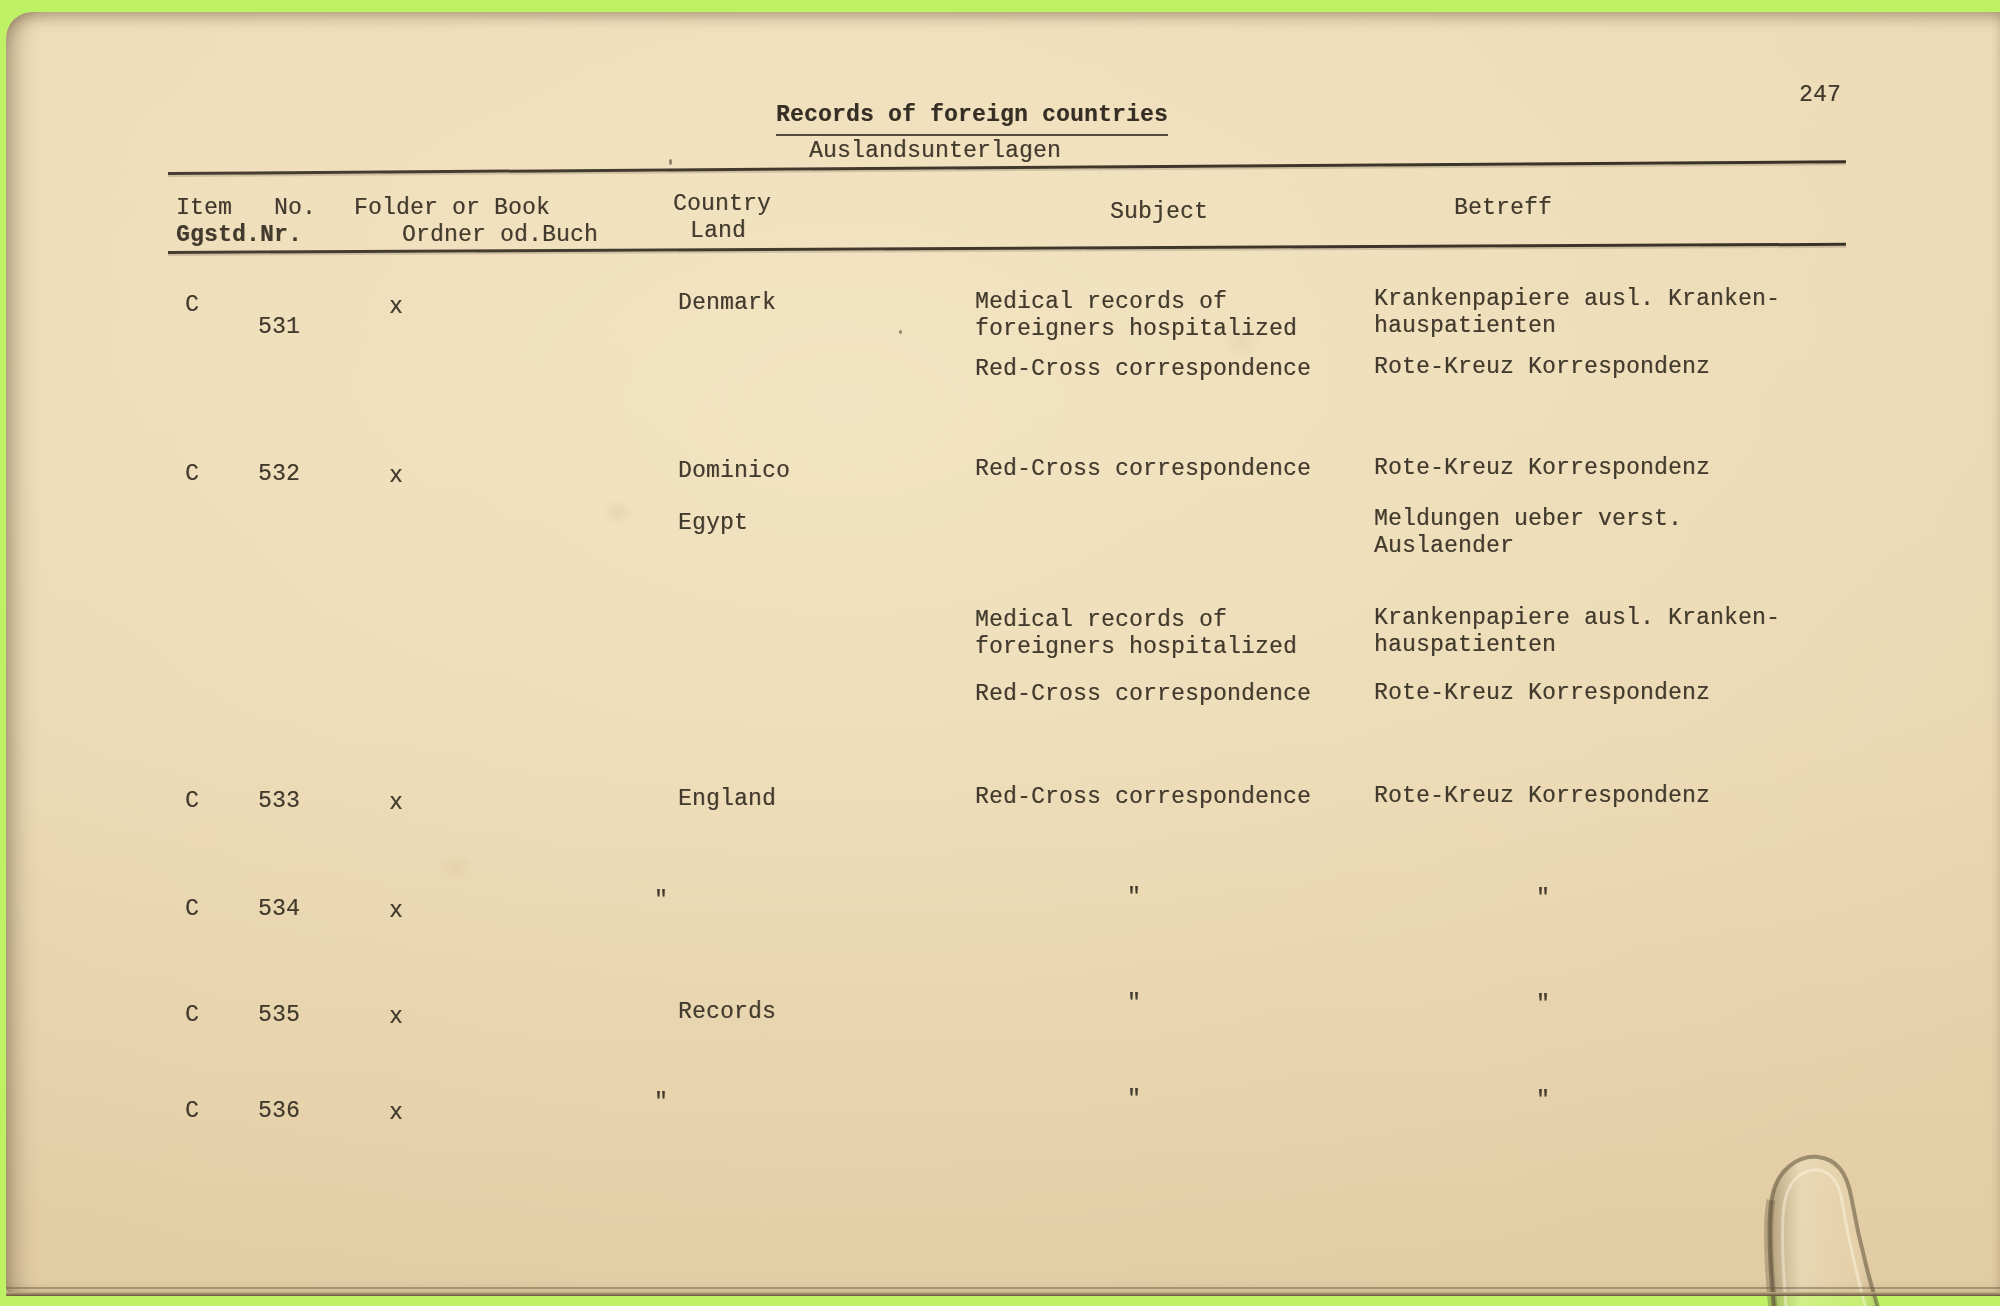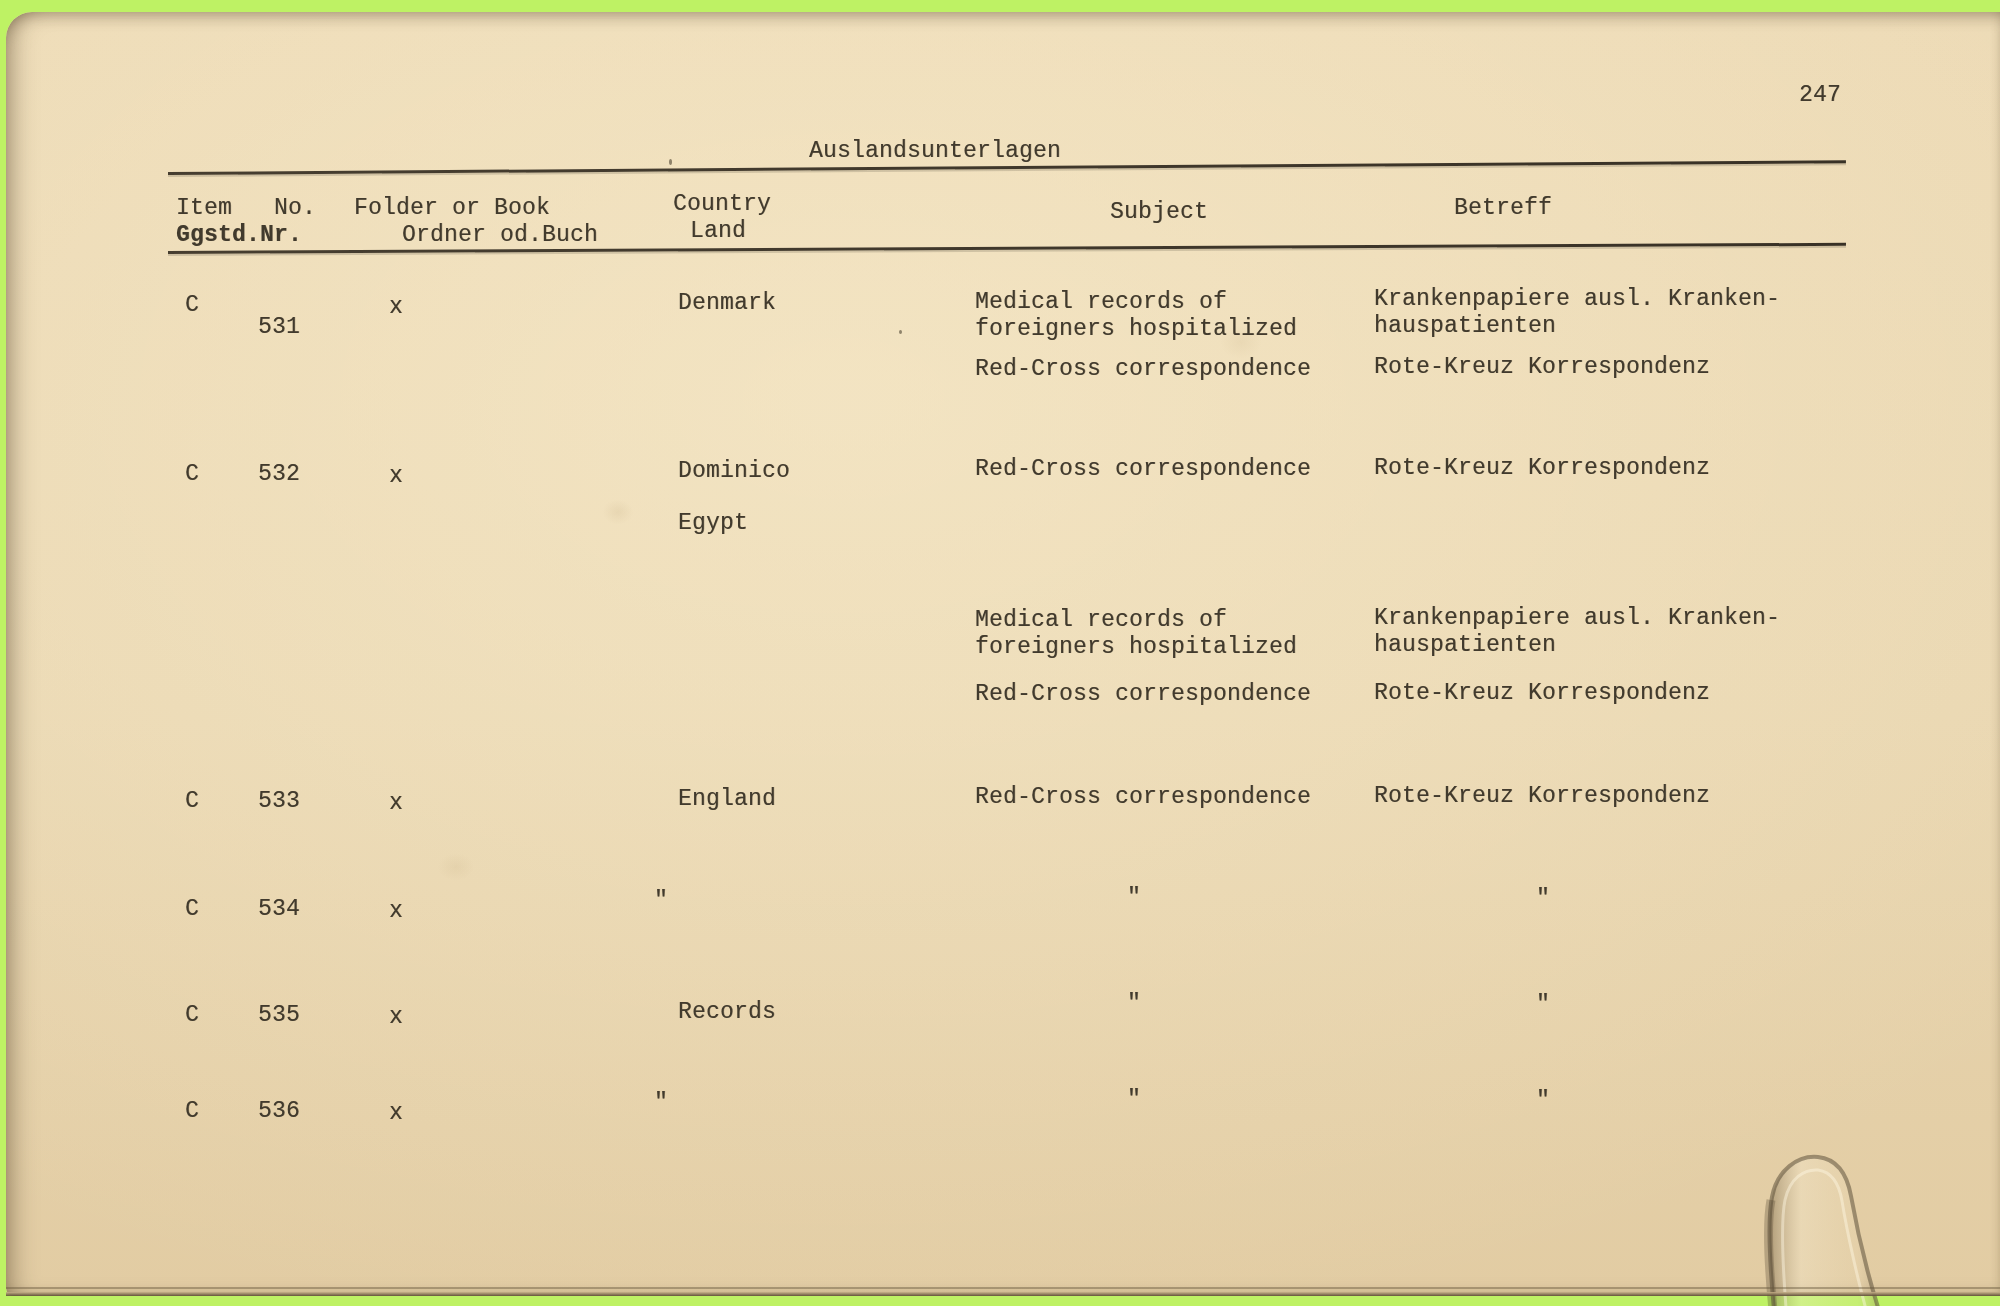--- a/index.html
+++ b/index.html
@@ -33,20 +33,21 @@
   .speck{position:absolute;background:rgba(62,52,36,0.55);border-radius:50%;}
   .clip{position:absolute;left:1735px;top:1126px;}
 </style>
 </head>
 <body>
 
 <div class="scan">
   <div class="page">
 
     <div class="tw" style="left:1793px;top:70px;">247</div>
+    <div class="tw title" style="left:770px;top:90px;">Records of foreign countries</div>
     <div class="tw" style="left:803px;top:126px;">Auslandsunterlagen</div>
 
     <div class="rule rule1"></div>
 
     <div class="tw" style="left:170px;top:183px;">Item   No.</div>
     <div class="tw" style="left:170px;top:210px;font-weight:bold;">Ggstd.Nr.</div>
     <div class="tw" style="left:348px;top:183px;">Folder or Book</div>
     <div class="tw" style="left:348px;top:210px;margin-left:48px;">Ordner od.Buch</div>
     <div class="tw" style="left:667px;top:179px;">Country</div>
     <div class="tw" style="left:684px;top:206px;">Land</div>
@@ -66,20 +67,22 @@
     <div class="tw" style="left:969px;top:344px;">Red-Cross correspondence</div>
     <div class="tw" style="left:1368px;top:342px;">Rote-Kreuz Korrespondenz</div>
 
     <div class="tw" style="left:179px;top:449px;">C</div>
     <div class="tw" style="left:252px;top:449px;">532</div>
     <div class="tw" style="left:383px;top:451px;">x</div>
     <div class="tw" style="left:672px;top:446px;">Dominico</div>
     <div class="tw" style="left:969px;top:444px;">Red-Cross correspondence</div>
     <div class="tw" style="left:1368px;top:443px;">Rote-Kreuz Korrespondenz</div>
     <div class="tw" style="left:672px;top:498px;">Egypt</div>
+    <div class="tw" style="left:1368px;top:494px;">Meldungen ueber verst.
+Auslaender</div>
     <div class="tw" style="left:969px;top:595px;">Medical records of
 foreigners hospitalized</div>
     <div class="tw" style="left:1368px;top:593px;">Krankenpapiere ausl. Kranken-
 hauspatienten</div>
     <div class="tw" style="left:969px;top:669px;">Red-Cross correspondence</div>
     <div class="tw" style="left:1368px;top:668px;">Rote-Kreuz Korrespondenz</div>
 
     <div class="tw" style="left:179px;top:776px;">C</div>
     <div class="tw" style="left:252px;top:776px;">533</div>
     <div class="tw" style="left:383px;top:778px;">x</div>

